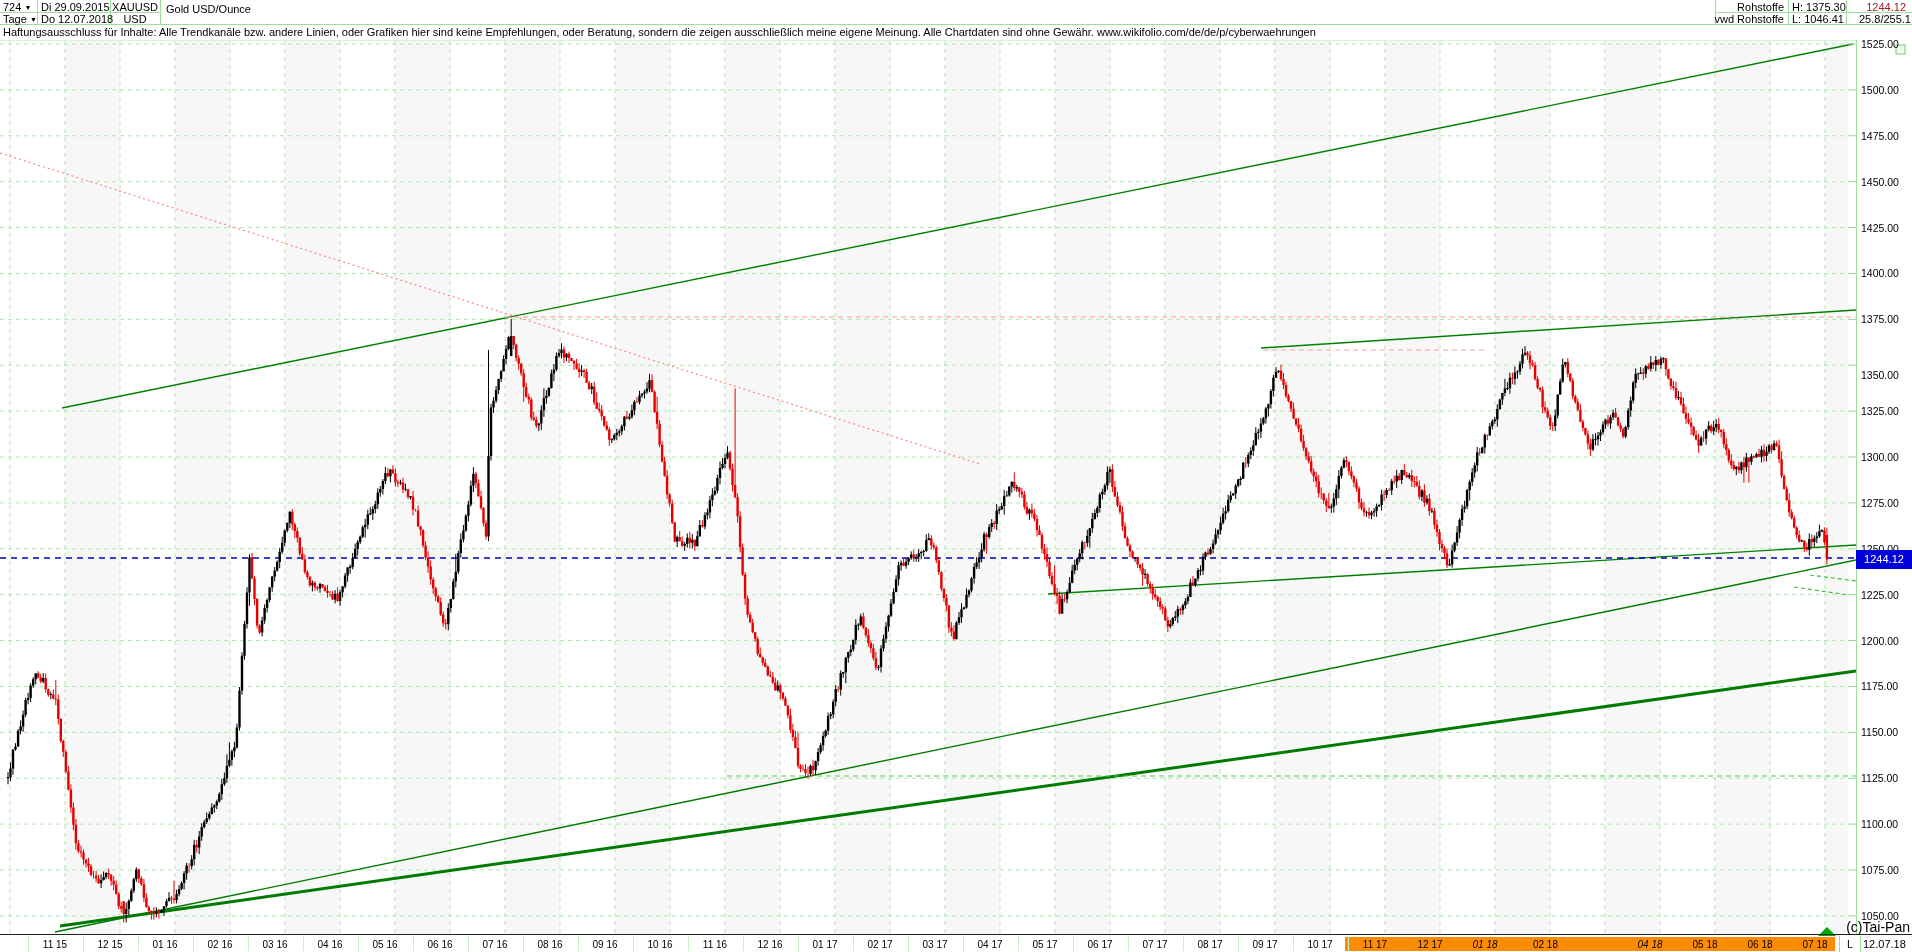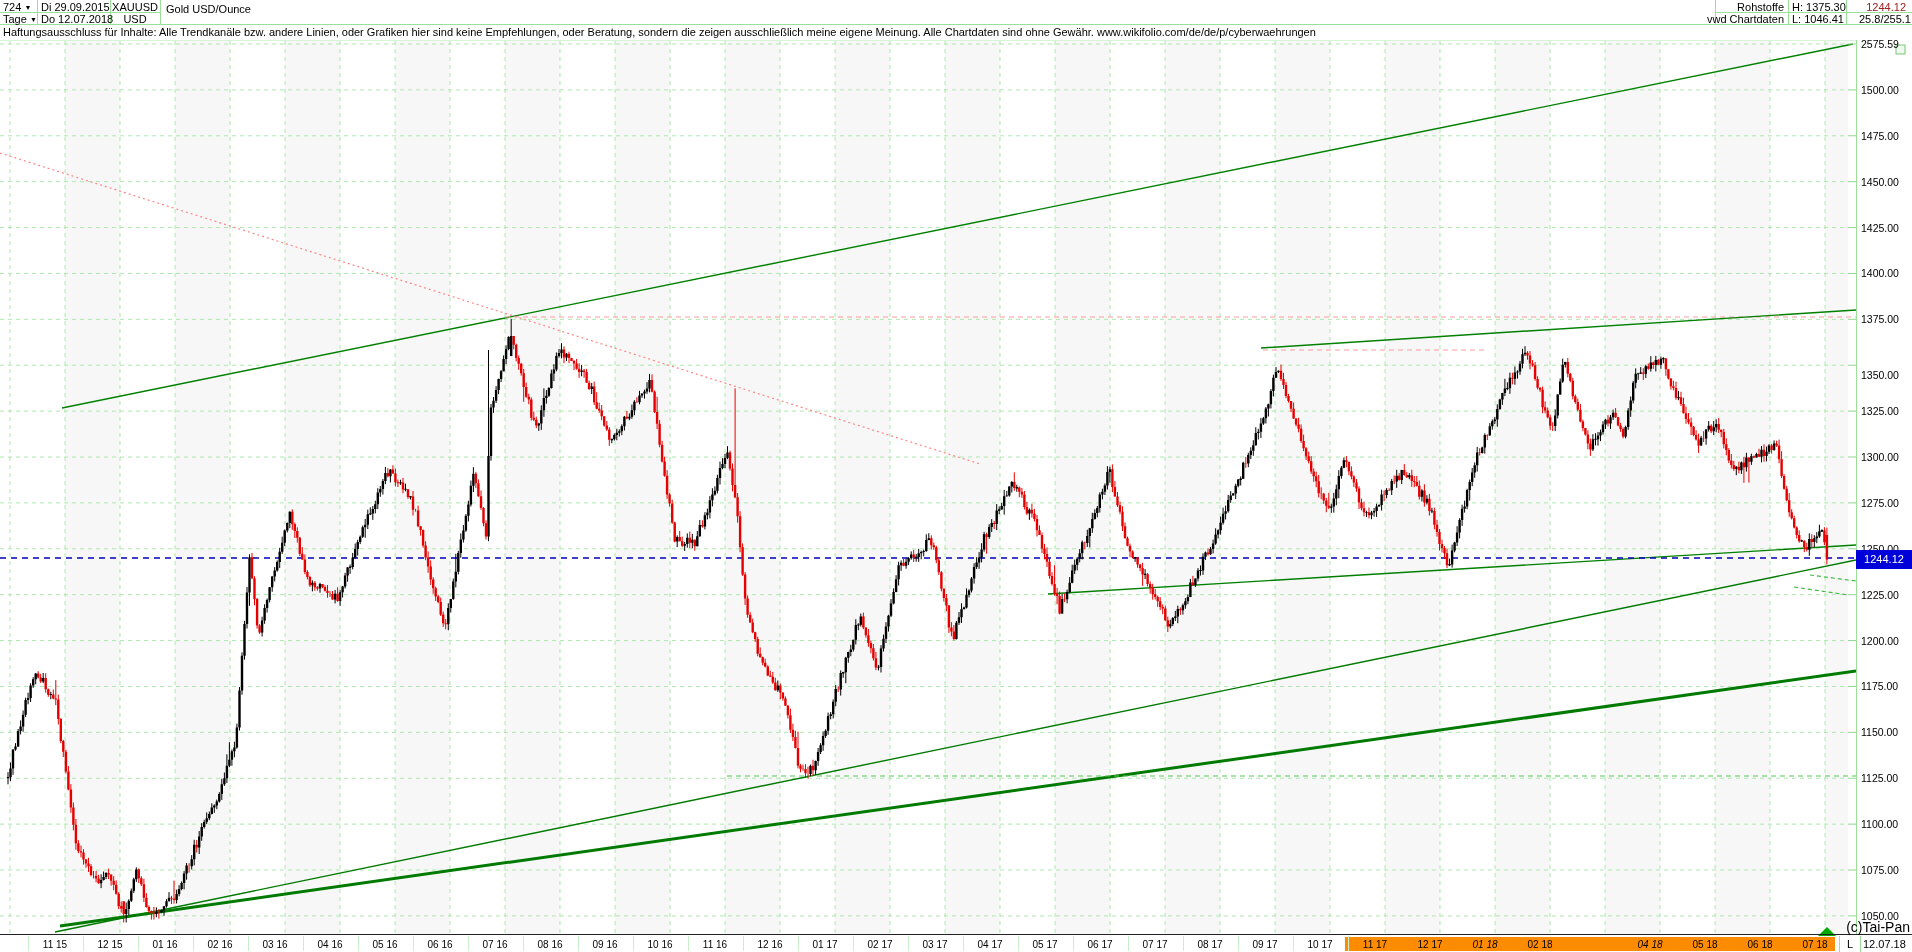--- a/index.html
+++ b/index.html
@@ -47,21 +47,21 @@
 <div class="txt" style="left:3px;top:13px">
   <span>Tage</span>
   <span class="arrow">▼</span>
 </div>
 <div class="txt" style="left:41px;top:1px">Di 29.09.2015</div>
 <div class="txt" style="left:41px;top:13px">Do 12.07.2018</div>
 <div class="txt" style="left:110px;top:1px;width:50px;text-align:center">XAUUSD</div>
 <div class="txt" style="left:110px;top:13px;width:50px;text-align:center">USD</div>
 <div class="txt" style="left:166px;top:3px">Gold USD/Ounce</div>
 <div class="txt" style="left:1716px;top:1px;width:68px;text-align:right">Rohstoffe</div>
-<div class="txt" style="left:1703px;top:13px;width:81px;text-align:right">vwd Chartdaten</div>
+<div class="txt" style="left:1703px;top:13px;width:81px;text-align:right">vwd Rohstoffe</div>
 <div class="txt" style="left:1792px;top:1px">H: 1375.30</div>
 <div class="txt" style="left:1792px;top:13px">L: 1046.41</div>
 <div class="txt" id="h-last" style="left:1850px;top:1px;width:56px;text-align:right">1244.12</div>
 <div class="txt" style="left:1850px;top:13px;width:61px;text-align:right">25.8/255.1</div>
 
 <div id="disclaimer">Haftungsausschluss für Inhalte: Alle Trendkanäle bzw. andere Linien, oder Grafiken hier sind keine Empfehlungen, oder Beratung, sondern die zeigen ausschließlich meine eigene Meinung. Alle Chartdaten sind ohne Gewähr.  www.wikifolio.com/de/de/p/cyberwaehrungen</div>
 
 <svg id="plot" width="1912" height="952" xmlns="http://www.w3.org/2000/svg">
     <defs>
       <clipPath id="pc">
@@ -179,21 +179,21 @@
     <line x1="1848" y1="915.91" x2="1856" y2="915.91" stroke="#8fd88f" stroke-width="1"></line>
     <polygon points="1818,936 1836,936 1827,927" fill="#00aa00"></polygon>
     <rect x="1896" y="45" width="9" height="9" fill="#eefbee" stroke="#7cc87c" stroke-width="1"></rect>
   </svg>
 
 <div id="plot-top-border"></div>
 <div id="plot-right-border"></div>
 <div id="axis-top-border"></div>
 
 <div id="ylabels">
-    <div class="ylab" style="top: 38px;">2575.59</div>
+    <div class="ylab" style="top: 38px;">1525.00</div>
     <div class="ylab" style="top: 83.89px;">1500.00</div>
     <div class="ylab" style="top: 129.78px;">1475.00</div>
     <div class="ylab" style="top: 175.67px;">1450.00</div>
     <div class="ylab" style="top: 221.56px;">1425.00</div>
     <div class="ylab" style="top: 267.45px;">1400.00</div>
     <div class="ylab" style="top: 313.34px;">1375.00</div>
     <div class="ylab" style="top: 369px;">1350.00</div>
     <div class="ylab" style="top: 405.12px;">1325.00</div>
     <div class="ylab" style="top: 451.01px;">1300.00</div>
     <div class="ylab" style="top: 496.9px;">1275.00</div>
@@ -257,21 +257,21 @@
     <div class="xlab" style="left: 990px;">04 17</div>
     <div class="xlab" style="left: 1045px;">05 17</div>
     <div class="xlab" style="left: 1100px;">06 17</div>
     <div class="xlab" style="left: 1155px;">07 17</div>
     <div class="xlab" style="left: 1210px;">08 17</div>
     <div class="xlab" style="left: 1265px;">09 17</div>
     <div class="xlab" style="left: 1320px;">10 17</div>
     <div class="xlab" style="left: 1375px;">11 17</div>
     <div class="xlab" style="left: 1430px;">12 17</div>
     <div class="xlab" style="left: 1485px; font-style: italic;">01 18</div>
-    <div class="xlab" style="left: 1540px;">02 18</div>
+    <div class="xlab" style="left: 1540px; text-align: right;">02 18</div>
     <div class="xlab" style="left: 1595px; margin-top: 38px;">03 18</div>
     <div class="xlab" style="left: 1650px; font-style: italic;">04 18</div>
     <div class="xlab" style="left: 1705px;">05 18</div>
     <div class="xlab" style="left: 1760px;">06 18</div>
     <div class="xlab" style="left: 1815px;">07 18</div>
   </div>
 
 <div id="price-badge">1244.12</div>
 <div id="f-copy">(c)Tai-Pan</div>
 <div id="l-box">L</div>

